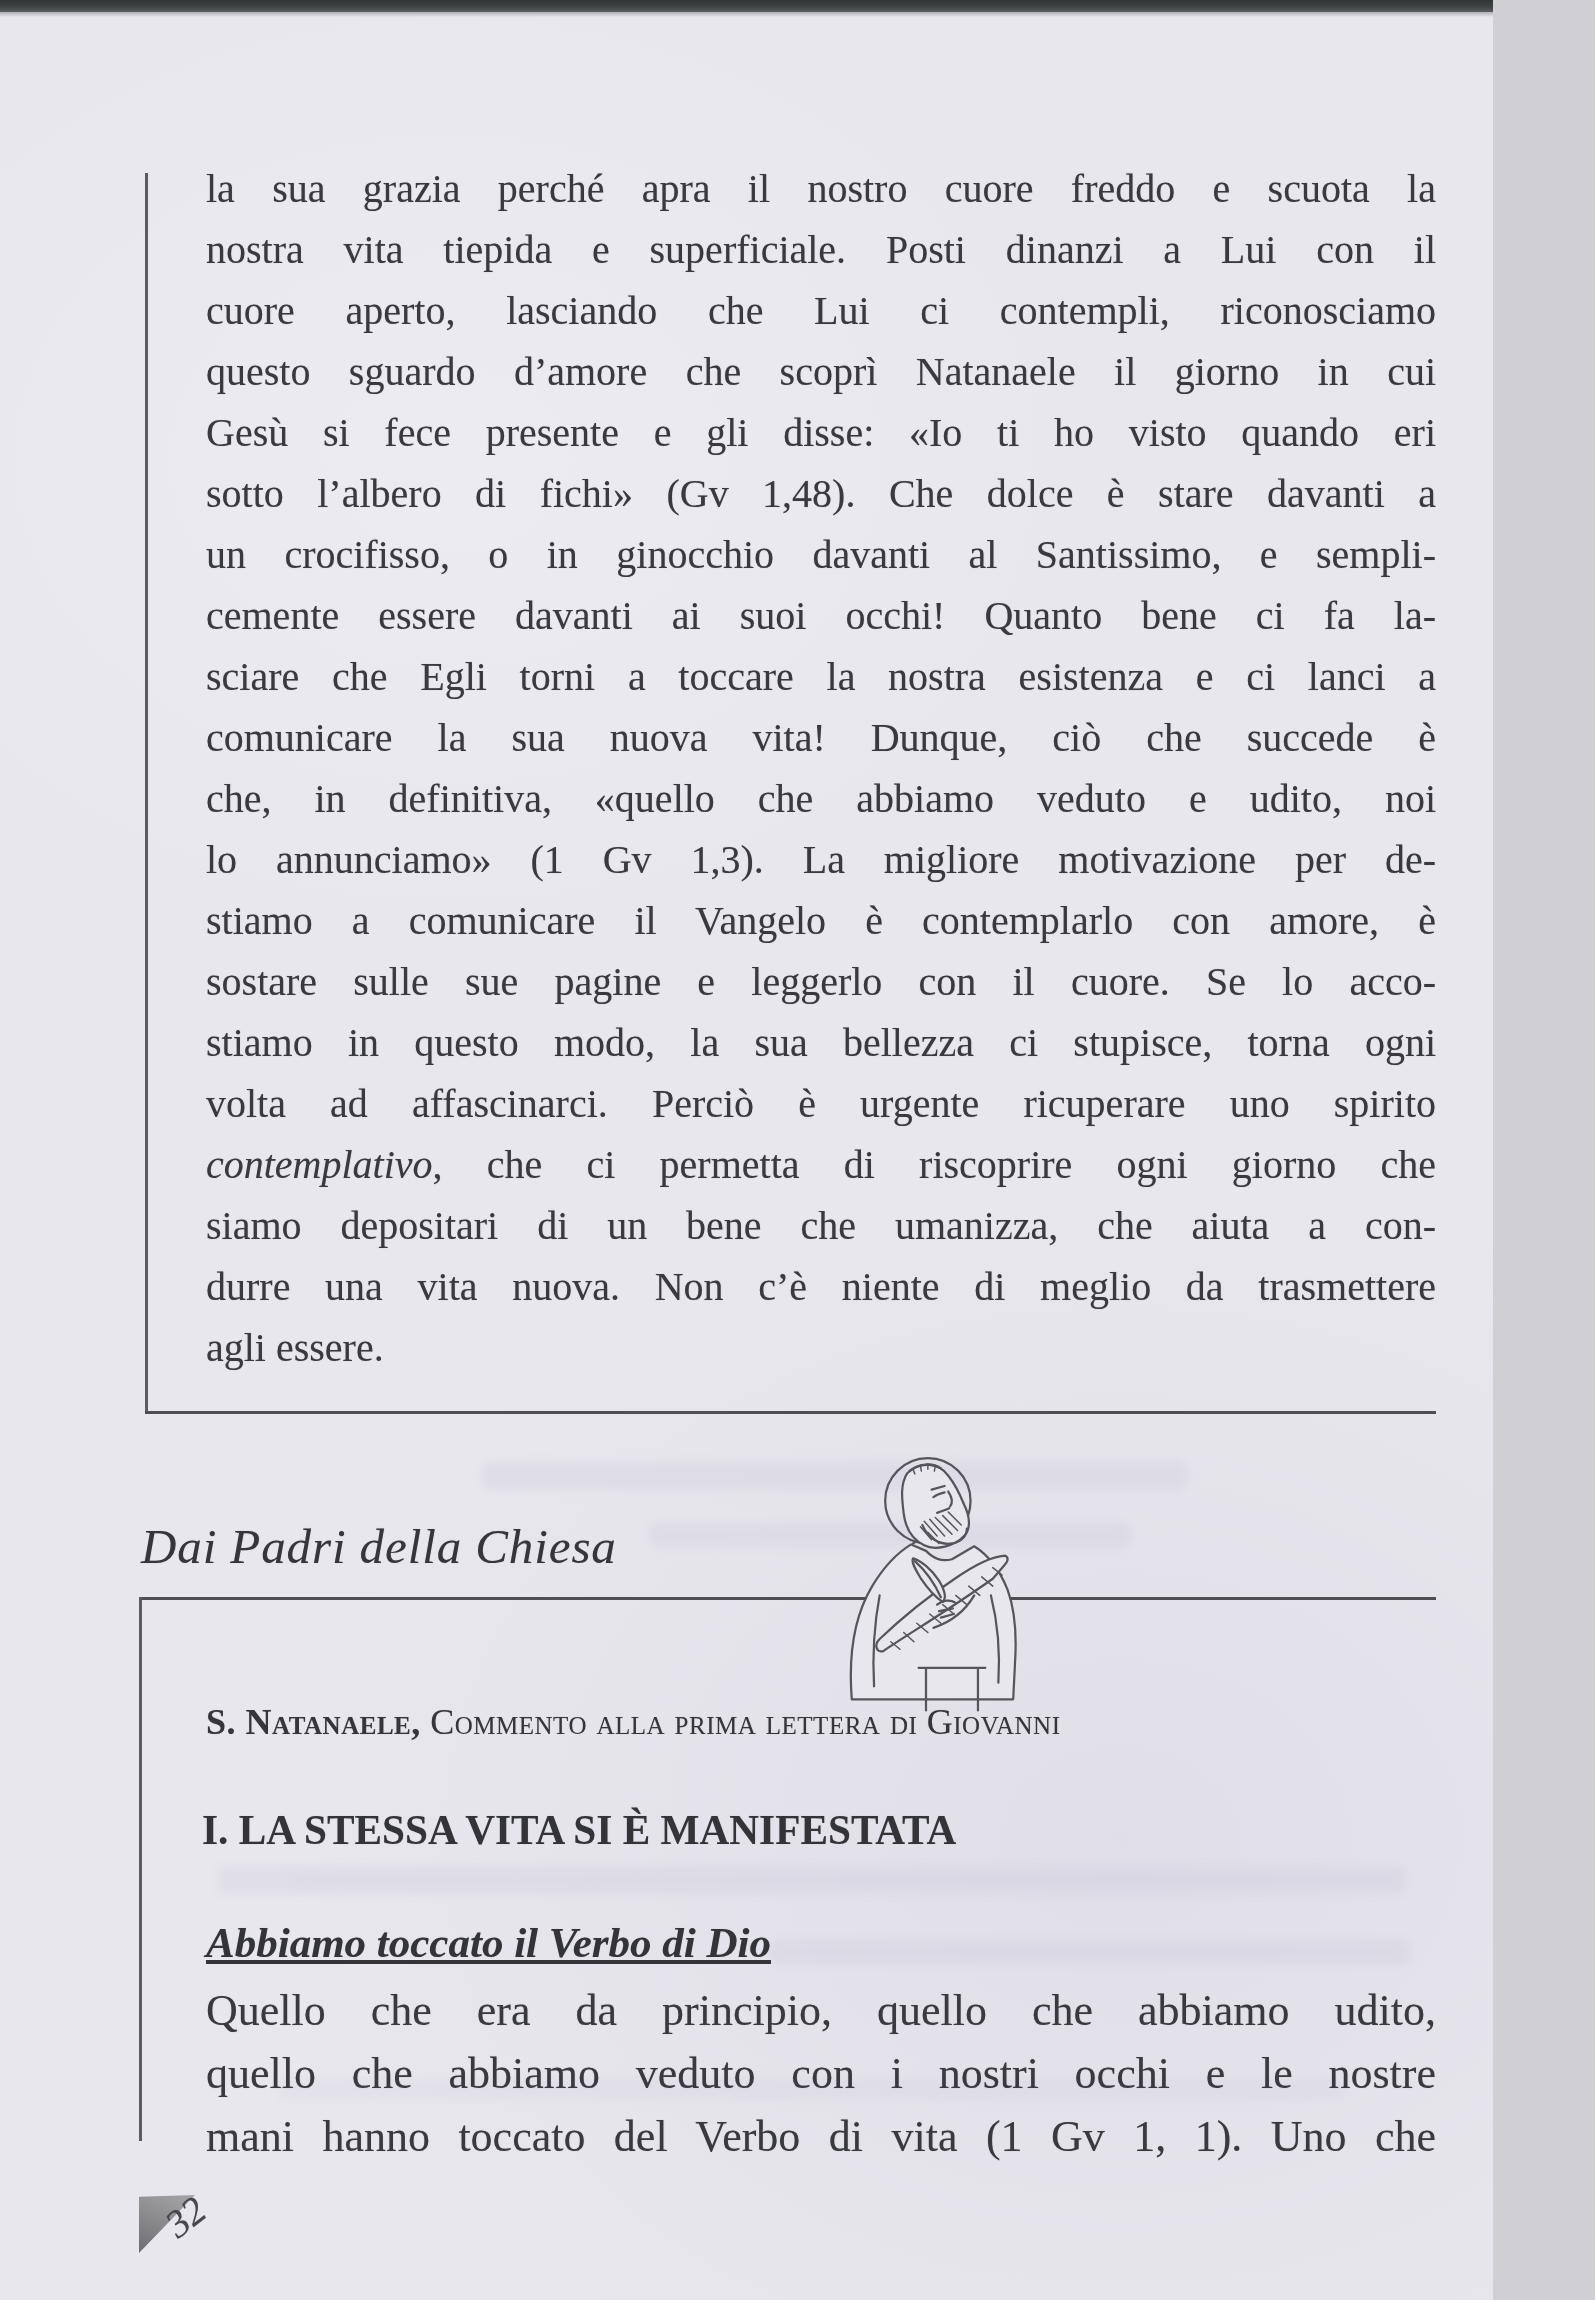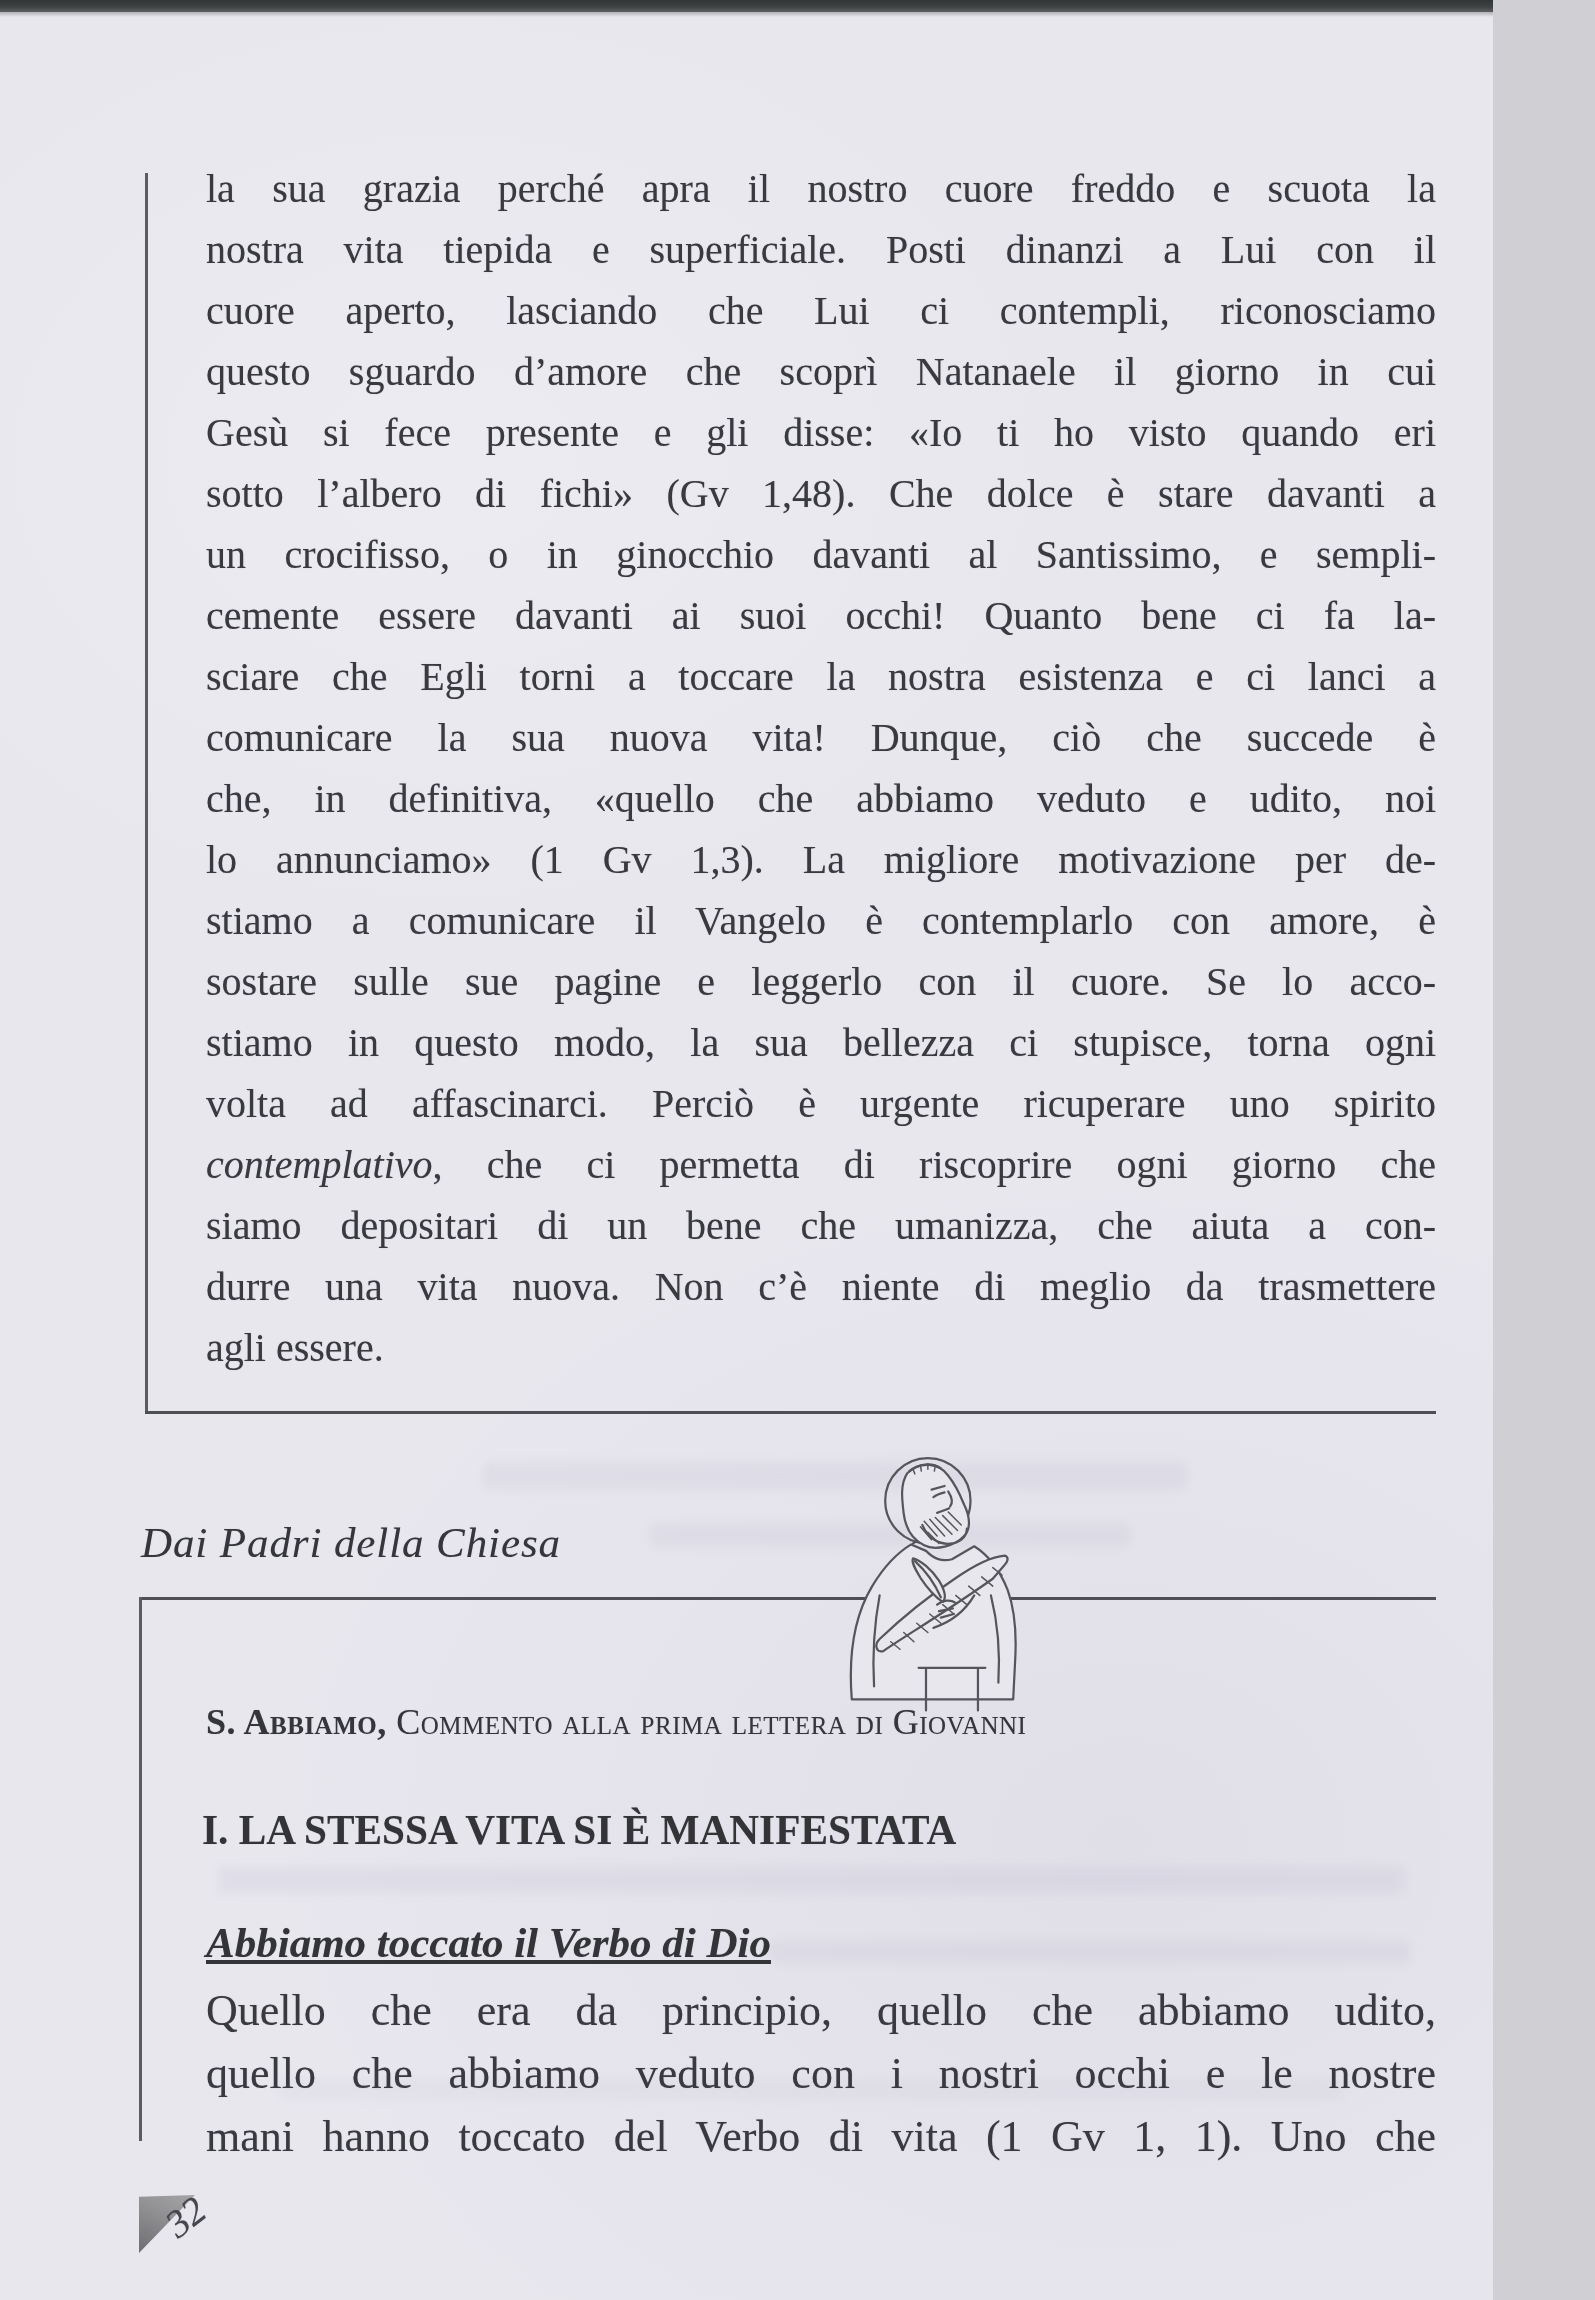--- a/index.html
+++ b/index.html
@@ -37,21 +37,21 @@
     color:#393a40;
     text-shadow:0 0 0.9px rgba(57,58,64,.35);
   }
   .pline{text-align:justify;text-align-last:justify;white-space:normal;}
   .pline.lastline{text-align-last:left;}
   .pline em{font-style:italic;}
 
   .section-heading{
     position:absolute;left:141px;top:1518px;
     font-style:italic;font-weight:400;
-    font-size:43px;letter-spacing:0.9px;color:#35363c;
+    font-size:49px;letter-spacing:0.9px;color:#35363c;
     text-shadow:0 0 0.9px rgba(53,54,60,.3);
   }
   .monk{position:absolute;left:835px;top:1447px;}
 
   .source-line{
     position:absolute;left:206px;top:1701px;width:1230px;
     font-size:36px;font-variant:small-caps;color:#35363c;
     letter-spacing:0.5px;
     text-shadow:0 0 0.9px rgba(53,54,60,.3);
   }
@@ -162,21 +162,21 @@
 
     <path class="paper" d="M 84 120 C 92 122 104 132 112 144 C 118 154 120 163 116 167 C 110 163 100 153 92 141 C 86 131 82 124 84 120 Z"></path>
     <path class="ink" d="M 86 123 C 96 132 106 144 114 162"></path>
 
     <path class="ink" d="M 110 170 C 116 165 124 164 130 168 M 112 177 L 127 174 M 114 184 L 128 180"></path>
 
     <path class="ink" d="M 90 238 L 162 238 M 98 238 L 98 284 M 154 238 L 154 284"></path>
   </svg>
 
   <div class="source-line">
-    <span class="author">S. Abbiamo,</span><span> Commento alla prima lettera di Giovanni</span>
+    <span class="author">S. Natanaele,</span><span> Commento alla prima lettera di Giovanni</span>
   </div>
 
   <div class="chapter-heading">I. LA STESSA VITA SI È MANIFESTATA</div>
 
   <div class="sub-heading">Abbiamo toccato il Verbo di Dio</div>
 
   <div class="bodypara">
       <div class="pline"><span>Quello che era da principio, quello che abbiamo udito,</span></div>
       <div class="pline"><span>quello che abbiamo veduto con i nostri occhi e le nostre</span></div>
       <div class="pline"><span>mani hanno toccato del Verbo di vita (1 Gv 1, 1). Uno che</span></div>

